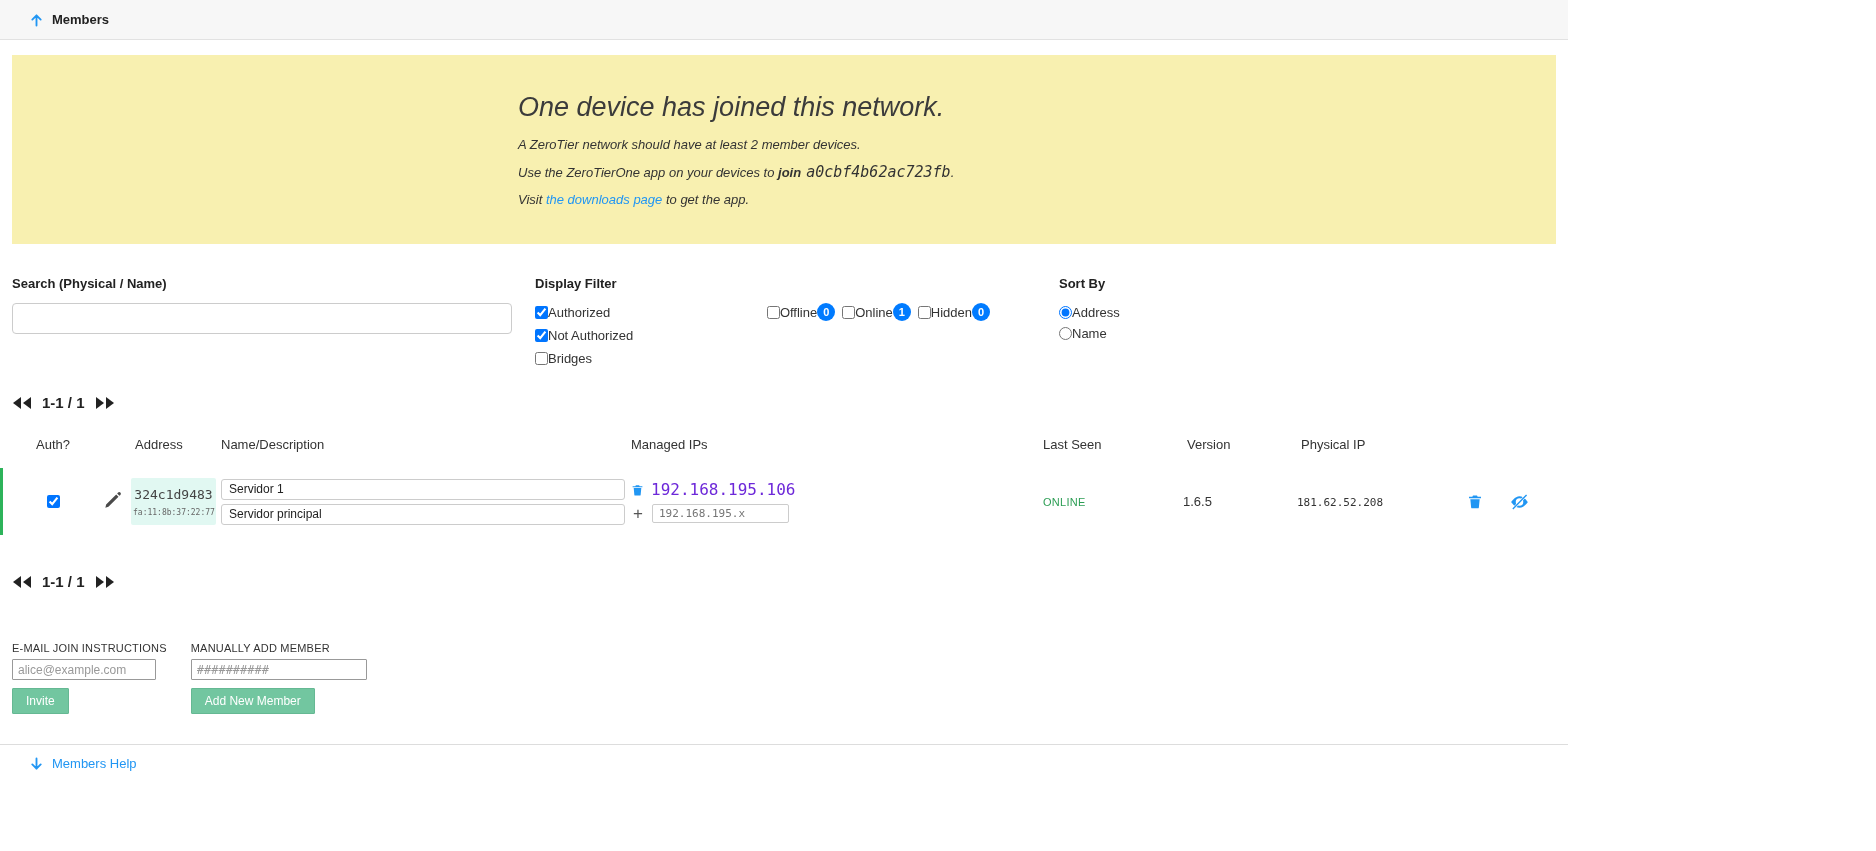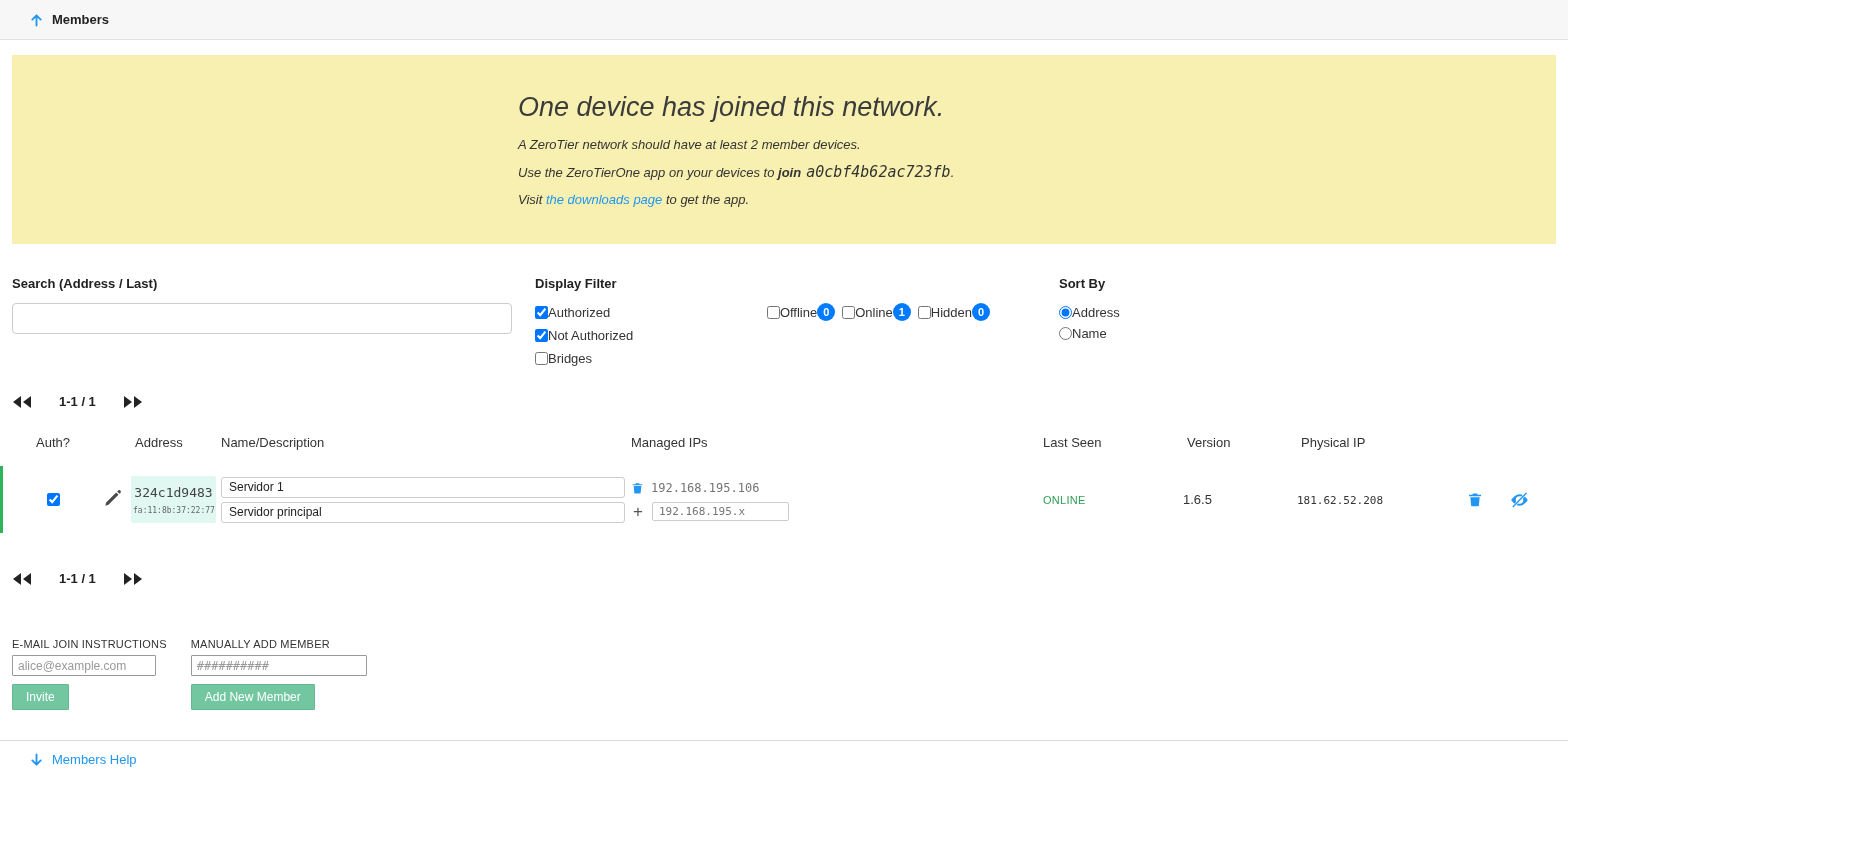--- a/index.html
+++ b/index.html
@@ -65,23 +65,23 @@
     min-width: 18px; height: 18px; border-radius: 50%;
     font-size: 11px; font-weight: bold;
     display: flex; align-items: center; justify-content: center;
   }
   .sort-col { margin-left: 69px; }
   .sort-col .frow { margin-top: 13px; }
   .sort-col .frow + .frow { margin-top: 5px; }
 
   
   .pager {
-    display: flex; align-items: center; gap: 27px;
+    display: flex; align-items: center; gap: 10px;
     margin: 28px 0 0 12px;
-    font-weight: bold; font-size: 13px; color: #222;
+    font-weight: bold; font-size: 15px; color: #222;
   }
   .pager svg { cursor: pointer; display: block; }
 
   
   .tbl-header { display: flex; align-items: center; margin-top: 26px; padding-left: 3px; font-size: 13px; color: #333; }
   .c-auth { width: 100px; text-align: center; }
   .c-edit { width: 28px; }
   .c-addr { width: 85px; }
   .tbl-header .c-addr, .tbl-header .c-ver, .tbl-header .c-pip { padding-left: 4px; }
   .c-name { width: 410px; padding-left: 5px; }
@@ -103,21 +103,21 @@
   .addr-cell .addr { font-size: 13px; color: #444; }
   .addr-cell .mac { font-size: 8px; color: #666; margin-top: 6px; }
   .c-name input {
     display: block; width: 404px; height: 21px;
     border: 1px solid #ccc; border-radius: 3px;
     font-size: 12px; padding: 0 7px; outline: none; color: #222;
   }
   .c-name input + input { margin-top: 4px; }
   .ip-row { display: flex; align-items: center; gap: 7px; height: 21px; }
   .ip-row + .ip-row { margin-top: 3px; }
-  .ip-text { font-size: 12px; color: #737373; }
+  .ip-text { font-size: 16px; color: #6d28d9; }
   .plus { font-size: 17px; color: #555; width: 14px; text-align: center; line-height: 14px; cursor: pointer; }
   .ip-input {
     width: 137px; height: 19px;
     border: 1px solid #ccc; border-radius: 2px;
     font-size: 11px; padding: 0 6px; outline: none; color: #555;
     font-family: "DejaVu Sans Mono", "Liberation Mono", monospace;
   }
   .online { color: #2d9e55; font-size: 11px; letter-spacing: 0.3px; }
   .ver { font-size: 13px; }
   .pip { font-size: 11px; color: #333; }
@@ -172,21 +172,21 @@
   <div class="banner">
     <h1>One device has joined this network.</h1>
     <p>A ZeroTier network should have at least 2 member devices.</p>
     <p><span>Use the ZeroTierOne app on your devices to </span><b>join</b><span class="netid">a0cbf4b62ac723fb</span><span>.</span></p>
     <p><span>Visit </span><a>the downloads page</a><span> to get the app.</span></p>
   </div>
 
   <div class="filters">
 
     <div class="search-col">
-      <div class="col-label">Search (Address / Last)</div>
+      <div class="col-label">Search (Physical / Name)</div>
       <input type="text" value="" style="">
     </div>
 
     <div class="filter-col">
       <div class="col-label">Display Filter</div>
       <div class="filter-grid">
         <div class="fcol1">
           <div class="frow">
             <input type="checkbox" checked="" style="">
             <span>Authorized</span>

